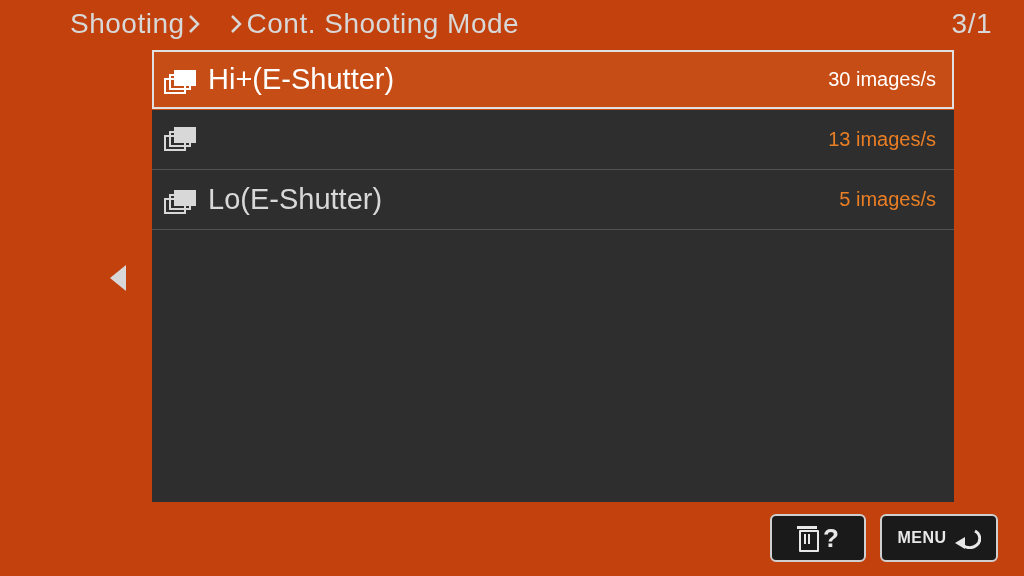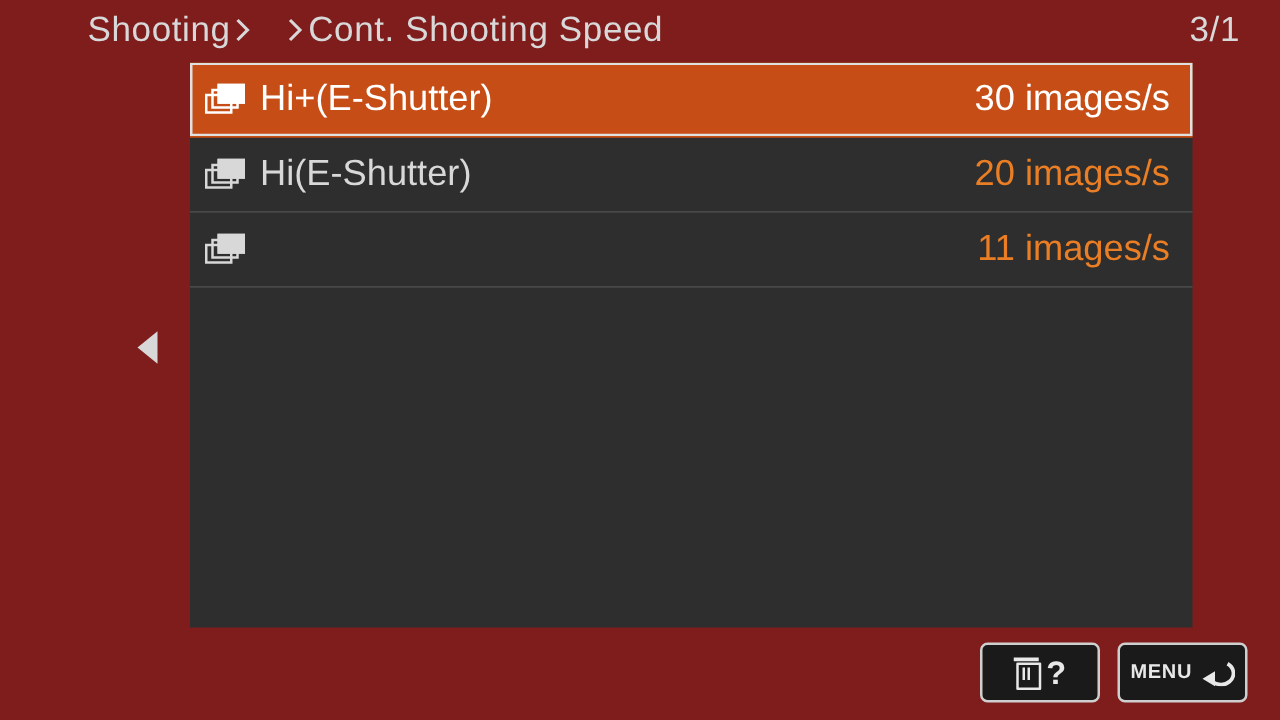--- a/index.html
+++ b/index.html
@@ -1,18 +1,18 @@
 <!DOCTYPE html>
 <html><head>
 <meta charset="utf-8">
 <style>
   * { margin: 0; padding: 0; box-sizing: border-box; }
   html, body { width: 1024px; height: 576px; background: #000; font-family: Arial, Helvetica, sans-serif; overflow: hidden; }
 
-  .screen { width: 1024px; height: 576px; position: relative; background: #7f1d1d; }
+  .screen { width: 1024px; height: 576px; position: relative; background: #c2410c; }
 
   
   .breadcrumb {
     position: absolute;
     top: 6px; left: 0; right: 0;
     height: 36px;
     display: flex;
     align-items: center;
     color: #d8d8d8;
     font-size: 28px;
@@ -39,22 +39,22 @@
     font-size: 29px;
     color: #d8d8d8;
     position: relative;
   }
   .row.selected {
     background: #c64d15;
     color: #fff;
     border-bottom: 1px solid #c64d15;
     box-shadow: inset 0 0 0 2px #e0e0e0;
   }
-  .row .label { display: flex; align-items: center; gap: 8px; }
-  .row .value { margin-left: auto; color: #ea7e24; font-size: 29px; }
+  .row .label { display: flex; align-items: flex-end; gap: 8px; }
+  .row .value { margin-left: auto; color: #ea7e24; font-size: 20px; }
   .row.selected .value { color: #fff; }
 
   
   .burst-icon { width: 36px; height: 26px; position: relative; display:inline-block; }
   .burst-icon .f { position:absolute; border:2px solid currentColor; background: transparent; }
   .burst-icon .f1 { left:0;  top:8px; width:22px; height:16px; }
   .burst-icon .f2 { left:5px; top:4px; width:22px; height:16px; }
   .burst-icon .f3 { left:10px; top:0;  width:22px; height:16px; background: currentColor; }
   .row .burst-icon { color:#d8d8d8; }
   .row.selected .burst-icon { color:#fff; }
@@ -79,21 +79,21 @@
     height: 48px;
     border: 2px solid #cfcfcf;
     border-radius: 6px;
     background: #1a1a1a;
     display: flex; align-items: center; justify-content: center;
     padding: 0 10px;
     color: #e8e8e8;
     gap: 6px;
   }
   .btn.help { width: 96px; }
-  .btn.menu { width: 104px; }
+  .btn.menu { width: 118px; }
 
   .trash-icon { width:20px; height:24px; position:relative; }
   .trash-icon::before { content:""; position:absolute; top:4px; left:2px; width:16px; height:18px; border:2px solid #e8e8e8; border-radius:1px; }
   .trash-icon::after  { content:""; position:absolute; top:0; left:0; width:20px; height:3px; background:#e8e8e8; }
   .trash-icon .bar { position:absolute; top:8px; width:2px; height:10px; background:#e8e8e8; }
   .trash-icon .b1 { left:7px; } .trash-icon .b2 { left:11px; }
 
   .qmark { font-size:26px; font-weight:bold; }
 
   .menu-text { font-size:16px; font-weight:bold; letter-spacing:0.5px; }
@@ -112,21 +112,21 @@
     <span class="sep">
       <svg class="chev" viewBox="0 0 14 20">
           <polyline points="3,2 11,10 3,18" fill="none" stroke="#d8d8d8" stroke-width="2.5"></polyline>
         </svg>
     </span>
     <span class="sep" style="margin-left:24px">
       <svg class="chev" viewBox="0 0 14 20">
           <polyline points="3,2 11,10 3,18" fill="none" stroke="#d8d8d8" stroke-width="2.5"></polyline>
         </svg>
     </span>
-    <span class="crumb">Cont. Shooting Speed</span>
+    <span class="crumb">Cont. Shooting Mode</span>
     <span class="page">3/1</span>
   </div>
 
   <div class="panel">
     <div class="row selected">
       <span class="label">
         <span class="burst-icon">
             <span class="f f1"></span>
             <span class="f f2"></span>
             <span class="f f3"></span>
@@ -135,33 +135,33 @@
       </span>
       <span class="value">30 images/s</span>
     </div>
     <div class="row">
       <span class="label">
         <span class="burst-icon">
             <span class="f f1"></span>
             <span class="f f2"></span>
             <span class="f f3"></span>
           </span>
-        <span>Hi(E-Shutter)</span>
       </span>
-      <span class="value">20 images/s</span>
+      <span class="value">13 images/s</span>
     </div>
     <div class="row">
       <span class="label">
         <span class="burst-icon">
             <span class="f f1"></span>
             <span class="f f2"></span>
             <span class="f f3"></span>
           </span>
+        <span>Lo(E-Shutter)</span>
       </span>
-      <span class="value">11 images/s</span>
+      <span class="value">5 images/s</span>
     </div>
   </div>
 
   <div class="nav-left"></div>
 
   <div class="bottombar">
     <div class="btn help">
       <span class="trash-icon">
           <span class="bar b1"></span>
           <span class="bar b2"></span>

